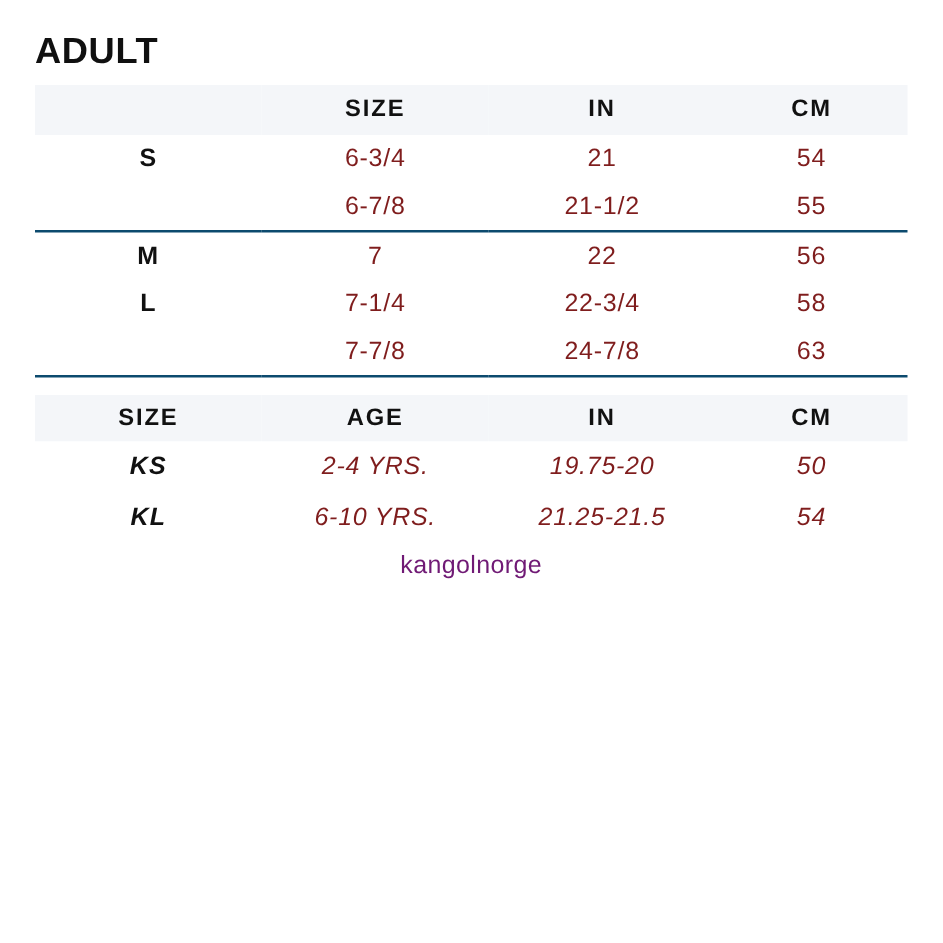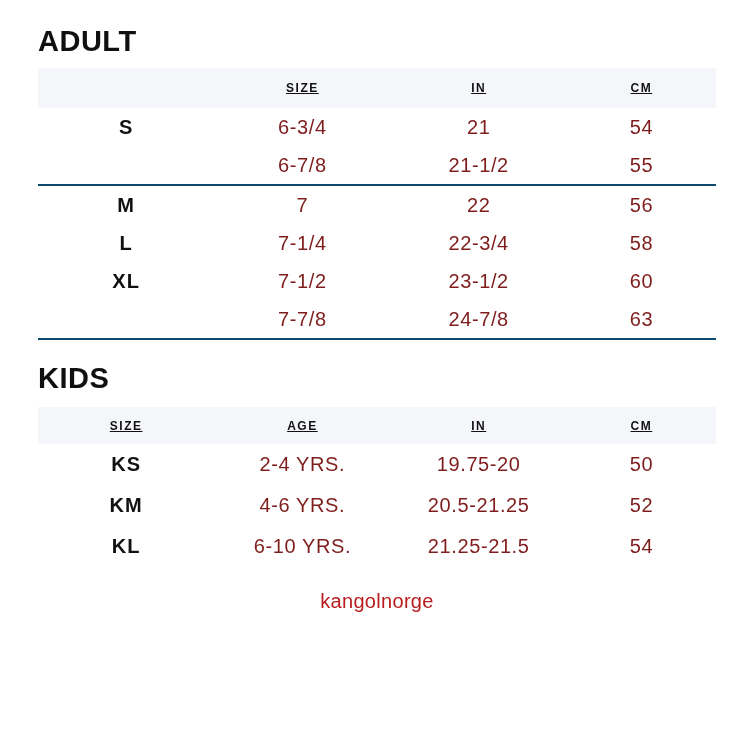--- a/index.html
+++ b/index.html
@@ -5,21 +5,21 @@
   html, body {
     margin: 0;
     padding: 0;
     background: #ffffff;
     width: 754px;
     height: 754px;
     overflow: hidden;
     font-family: "Liberation Sans", sans-serif;
   }
   .container {
-    padding: 0 38px;
+    padding: 0 28px;
     box-sizing: border-box;
     width: 754px;
   }
   .section-title {
     font-size: 29px;
     font-weight: 800;
     letter-spacing: 0.5px;
     color: #101010;
     margin: 0;
     line-height: 1;
@@ -33,53 +33,52 @@
   }
   .adult-table { margin-top: 12px; }
   .kids-table  { margin-top: 14px; }
   col.c1 { width: 26%; }
   col.c2 { width: 26%; }
   col.c3 { width: 26%; }
   col.c4 { width: 22%; }
   thead th {
     background: #f4f6f9;
     height: 40px;
-    font-size: 12px;
+    font-size: 19px;
     font-weight: bold;
     letter-spacing: 1.5px;
     color: #111111;
     text-align: center;
     padding: 0;
-    text-decoration: underline;
   }
   .kids-table thead th { height: 37px; }
   td {
     height: 38px;
     text-align: center;
     font-size: 20px;
     font-weight: 400;
     color: #7f1d1d;
     letter-spacing: 0.6px;
     padding: 0;
   }
-  .kids-table td { height: 41px; }
+  .kids-table td { height: 41px; font-style: italic; }
   td.label {
     font-weight: bold;
     color: #111111;
     letter-spacing: 1px;
     font-size: 20px;
   }
   tr.group-end td {
     border-bottom: 2px solid #0c4a6e;
   }
   .footer {
     text-align: center;
-    margin-top: 23px;
+    margin-top: 6px;
     font-size: 20px;
-    color: #b91c1c;
+    color: #701a75;
     letter-spacing: 0.3px;
   }
 </style>
 </head>
 <body>
 
 <div class="container">
 
   <h2 class="section-title adult-title">ADULT</h2>
 
@@ -119,37 +118,30 @@
         <td>56</td>
       </tr>
 
       <tr>
         <td class="label">L</td>
         <td>7-1/4</td>
         <td>22-3/4</td>
         <td>58</td>
       </tr>
 
-      <tr>
-        <td class="label">XL</td>
-        <td>7-1/2</td>
-        <td>23-1/2</td>
-        <td>60</td>
-      </tr>
 
       <tr class="group-end">
         <td class="label"></td>
         <td>7-7/8</td>
         <td>24-7/8</td>
         <td>63</td>
       </tr>
     </tbody>
   </table>
 
-  <h2 class="section-title kids-title">KIDS</h2>
 
   <table class="kids-table">
     <colgroup>
         <col class="c1">
         <col class="c2">
         <col class="c3">
         <col class="c4">
       </colgroup>
     <thead>
       <tr>
@@ -160,26 +152,20 @@
       </tr>
     </thead>
     <tbody>
       <tr>
         <td class="label">KS</td>
         <td>2-4 YRS.</td>
         <td>19.75-20</td>
         <td>50</td>
       </tr>
       <tr>
-        <td class="label">KM</td>
-        <td>4-6 YRS.</td>
-        <td>20.5-21.25</td>
-        <td>52</td>
-      </tr>
-      <tr>
         <td class="label">KL</td>
         <td>6-10 YRS.</td>
         <td>21.25-21.5</td>
         <td>54</td>
       </tr>
     </tbody>
   </table>
 
   <div class="footer">kangolnorge</div>
 

